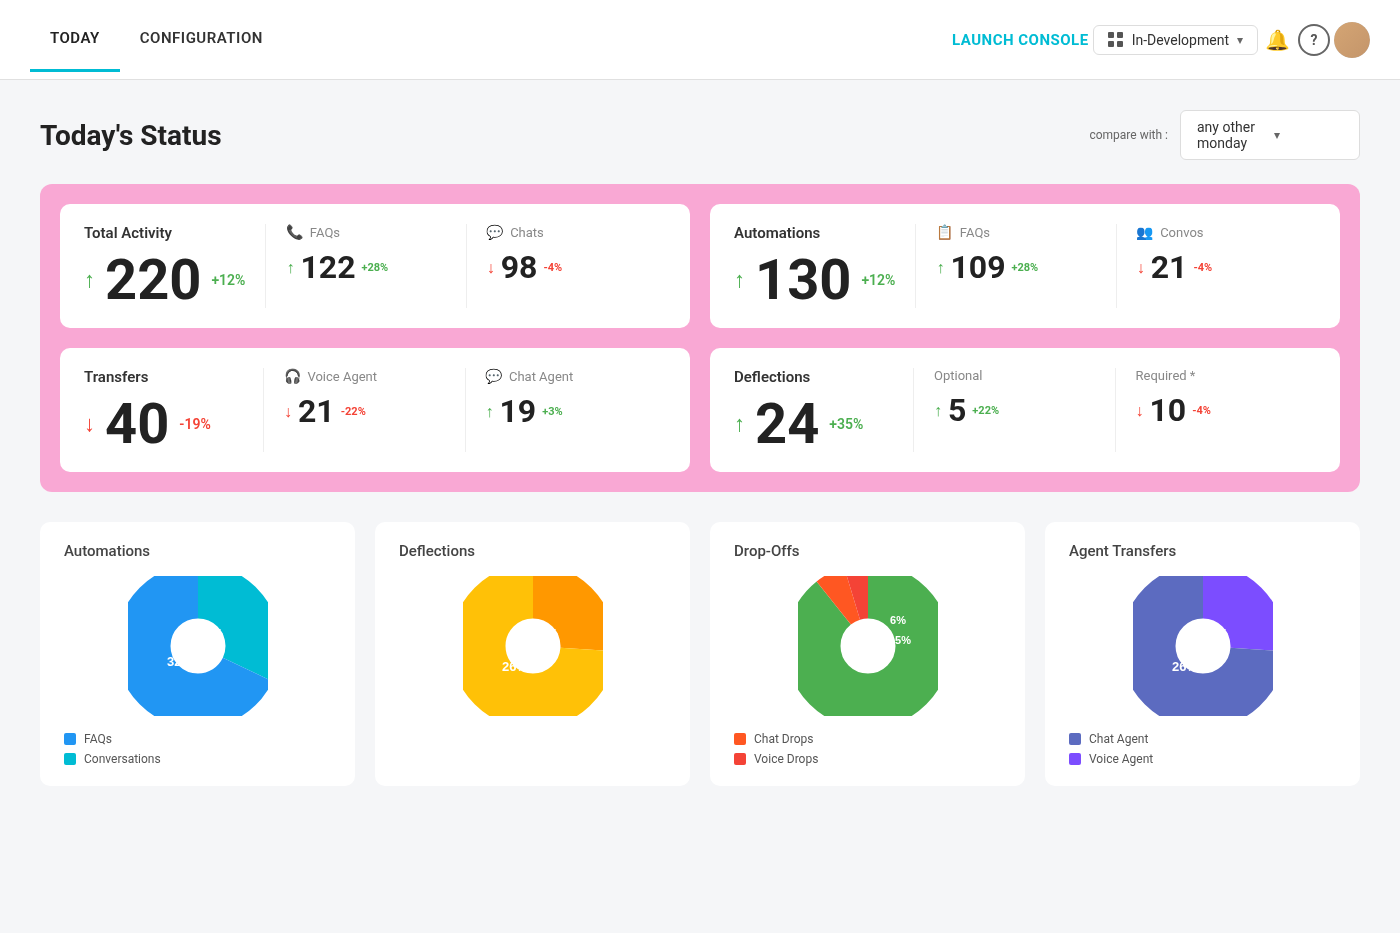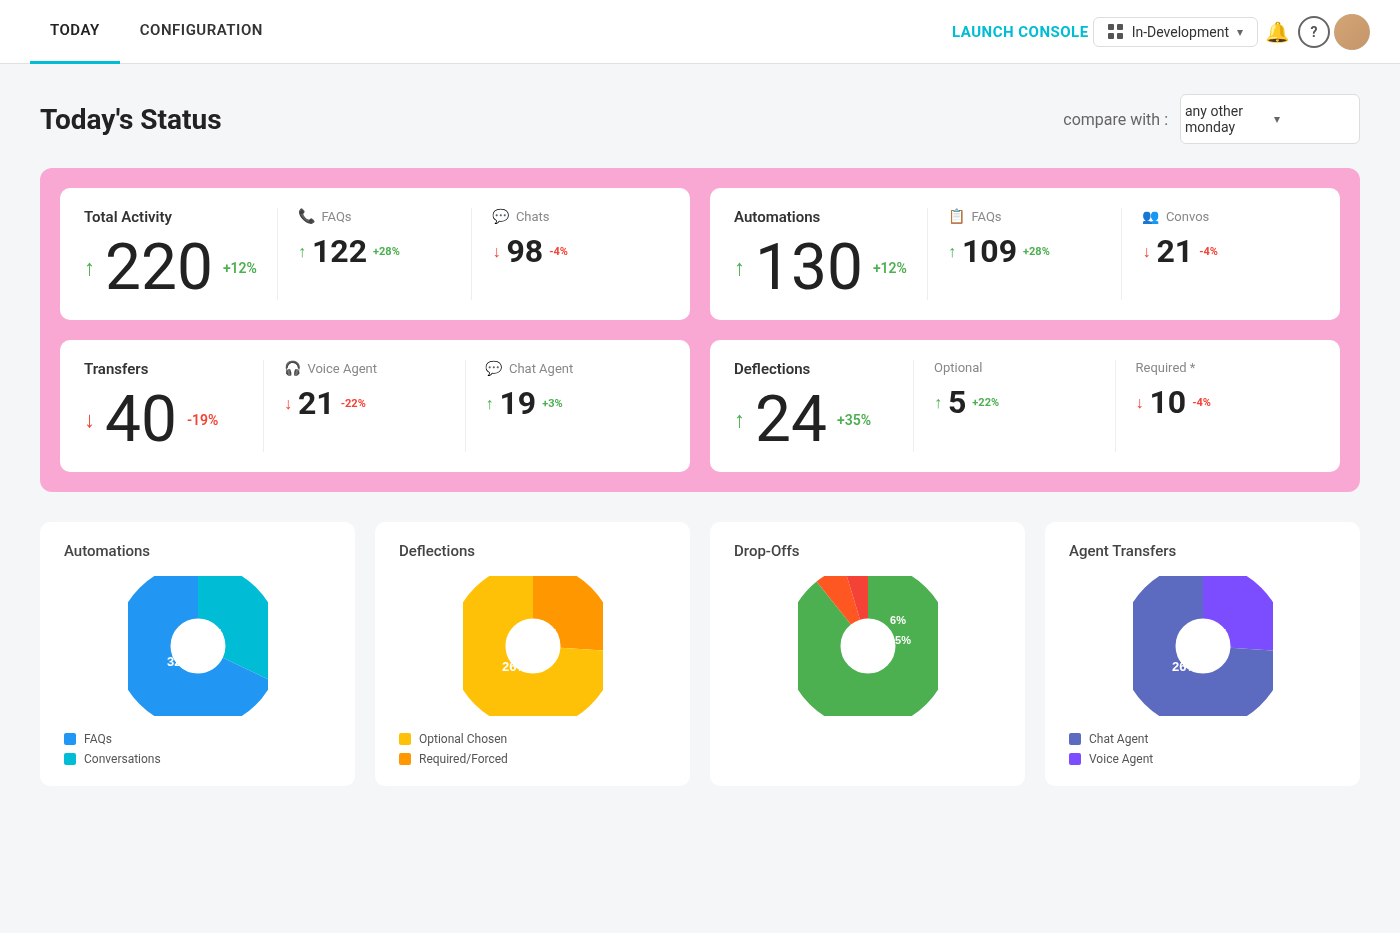--- a/index.html
+++ b/index.html
@@ -1,50 +1,50 @@
 <!DOCTYPE html>
 <html><head>
   <meta charset="utf-8">
   <style>
     * { box-sizing: border-box; margin: 0; padding: 0; }
     body { font-family: -apple-system, BlinkMacSystemFont, 'Segoe UI', Roboto, sans-serif; background: #f5f6f8; color: #333; }
 
     
-    .header { background: #fff; border-bottom: 1px solid #e0e0e0; padding: 0 30px; display: flex; align-items: center; height: 64px; }
+    .header { background: #fff; border-bottom: 1px solid #e0e0e0; padding: 0 30px; display: flex; align-items: center; height: 80px; }
     .nav-tabs { display: flex; align-items: center; gap: 0; }
     .nav-tab { padding: 20px 20px; font-size: 15px; font-weight: 600; color: #333; cursor: pointer; text-transform: uppercase; letter-spacing: 0.5px; border-bottom: 3px solid transparent; height: 64px; display: flex; align-items: center; }
     .nav-tab.active { color: #222; border-bottom: 3px solid #00bcd4; }
     .header-right { margin-left: auto; display: flex; align-items: center; gap: 4px; }
     .launch-console { color: #00bcd4; font-weight: 700; font-size: 15px; letter-spacing: 0.5px; cursor: pointer; }
     .env-selector { display: flex; align-items: center; gap: 8px; border: 1px solid #ddd; border-radius: 6px; padding: 6px 14px; background: #fff; cursor: pointer; font-size: 14px; }
     .env-grid { display: grid; grid-template-columns: 1fr 1fr; gap: 3px; width: 16px; }
     .env-grid span { width: 6px; height: 6px; background: #555; border-radius: 1px; }
     .header-icon { width: 32px; height: 32px; display: flex; align-items: center; justify-content: center; cursor: pointer; font-size: 20px; color: #555; }
     .avatar { width: 36px; height: 36px; border-radius: 50%; background: #ccc; overflow: hidden; cursor: pointer; }
     .avatar-img { width: 100%; height: 100%; object-fit: cover; background: linear-gradient(135deg, #d4a574, #c4956a); border-radius: 50%; }
 
     
     .page { padding: 30px 40px; }
     .page-header { display: flex; align-items: center; justify-content: space-between; margin-bottom: 24px; }
     .page-title { font-size: 28px; font-weight: 700; color: #222; }
     .compare-section { display: flex; align-items: center; gap: 12px; }
-    .compare-label { color: #666; font-size: 16px; }
-    .compare-dropdown { display: flex; align-items: center; gap: 8px; border: 1px solid #ddd; border-radius: 6px; padding: 8px 4px; background: #fff; cursor: pointer; font-size: 14px; min-width: 180px; }
+    .compare-label { color: #666; font-size: 12px; }
+    .compare-dropdown { display: flex; align-items: center; gap: 8px; border: 1px solid #ddd; border-radius: 6px; padding: 8px 16px; background: #fff; cursor: pointer; font-size: 14px; min-width: 180px; }
     .compare-dropdown span { flex: 1; }
 
     
     .stats-section { background: #f9a8d4; border-radius: 12px; padding: 20px; margin-bottom: 30px; }
     .stats-grid { display: grid; grid-template-columns: 1fr 1fr; gap: 20px; }
     .stat-card { background: #fff; border-radius: 10px; padding: 20px 24px; display: flex; align-items: stretch; gap: 0; }
     .stat-main { min-width: 180px; display: flex; flex-direction: column; justify-content: space-between; padding-right: 20px; border-right: 1px solid #eee; }
     .stat-label { font-size: 15px; font-weight: 600; color: #333; margin-bottom: 10px; }
     .stat-value-row { display: flex; align-items: center; gap: 10px; }
     .arrow-up { color: #4caf50; font-size: 22px; }
     .arrow-down { color: #f44336; font-size: 22px; }
-    .stat-number { font-size: 64px; font-weight: 400; color: #222; line-height: 1; }
+    .stat-number { font-size: 56px; font-weight: 700; color: #222; line-height: 1; }
     .stat-change { font-size: 14px; font-weight: 600; }
     .change-pos { color: #4caf50; }
     .change-neg { color: #f44336; }
     .stat-sub-cards { display: flex; flex: 1; }
     .sub-card { flex: 1; display: flex; flex-direction: column; padding: 0 20px; border-right: 1px solid #eee; }
     .sub-card:last-child { border-right: none; }
     .sub-label { font-size: 13px; color: #888; margin-bottom: 8px; display: flex; align-items: center; gap: 6px; }
     .sub-icon { font-size: 14px; color: #aaa; }
     .sub-value-row { display: flex; align-items: center; gap: 6px; }
     .sub-number { font-size: 32px; font-weight: 700; color: #222; }
@@ -275,45 +275,45 @@
       <div class="chart-title">Deflections</div>
       <div class="chart-container">
         <svg width="140" height="140" viewBox="0 0 140 140">
 
           <circle cx="70" cy="70" r="55" fill="none" stroke="#ff9800" stroke-width="55" stroke-dasharray="calc(26 * 3.4558) calc(100 * 3.4558)" stroke-dashoffset="0" transform="rotate(-90 70 70)"></circle>
           <circle cx="70" cy="70" r="55" fill="none" stroke="#ffc107" stroke-width="55" stroke-dasharray="calc(74 * 3.4558) calc(100 * 3.4558)" stroke-dashoffset="calc(-26 * 3.4558)" transform="rotate(-90 70 70)"></circle>
           <text x="82" y="62" fill="white" font-size="13" font-weight="600" text-anchor="middle">74%</text>
           <text x="52" y="95" fill="white" font-size="13" font-weight="600" text-anchor="middle">26%</text>
         </svg>
       </div>
-      <div class="chart-legend">
-        <div class="legend-item">
-          <div class="legend-dot" style="background:#ffc107;"></div>
-          <span>Optional Chosen</span>
-        </div>
-        <div class="legend-item">
-          <div class="legend-dot" style="background:#ff9800;"></div>
-          <span>Required/Forced</span>
-        </div>
-      </div>
     </div>
 
     <div class="chart-card">
       <div class="chart-title">Drop-Offs</div>
       <div class="chart-container">
         <svg width="140" height="140" viewBox="0 0 140 140">
 
           <circle cx="70" cy="70" r="55" fill="none" stroke="#4caf50" stroke-width="55" stroke-dasharray="308.07 345.40" stroke-dashoffset="0" transform="rotate(-90 70 70)"></circle>
           <circle cx="70" cy="70" r="55" fill="none" stroke="#ff5722" stroke-width="55" stroke-dasharray="20.73 345.40" stroke-dashoffset="-308.07" transform="rotate(-90 70 70)"></circle>
           <circle cx="70" cy="70" r="55" fill="none" stroke="#f44336" stroke-width="55" stroke-dasharray="17.27 345.40" stroke-dashoffset="-328.80" transform="rotate(-90 70 70)"></circle>
           <text x="60" y="78" fill="white" font-size="13" font-weight="600" text-anchor="middle">89%</text>
           <text x="100" y="48" fill="white" font-size="11" font-weight="600" text-anchor="middle">6%</text>
           <text x="105" y="68" fill="white" font-size="11" font-weight="600" text-anchor="middle">5%</text>
         </svg>
       </div>
+      <div class="chart-legend">
+        <div class="legend-item">
+          <div class="legend-dot" style="background:#ff5722;"></div>
+          <span>Chat Drops</span>
+        </div>
+        <div class="legend-item">
+          <div class="legend-dot" style="background:#f44336;"></div>
+          <span>Voice Drops</span>
+        </div>
+      </div>
     </div>
 
     <div class="chart-card">
       <div class="chart-title">Agent Transfers</div>
       <div class="chart-container">
         <svg width="140" height="140" viewBox="0 0 140 140">
 
           <circle cx="70" cy="70" r="55" fill="none" stroke="#7c4dff" stroke-width="55" stroke-dasharray="89.85 345.40" stroke-dashoffset="0" transform="rotate(-90 70 70)"></circle>
           <circle cx="70" cy="70" r="55" fill="none" stroke="#5c6bc0" stroke-width="55" stroke-dasharray="255.55 345.40" stroke-dashoffset="-89.85" transform="rotate(-90 70 70)"></circle>
           <text x="82" y="62" fill="white" font-size="13" font-weight="600" text-anchor="middle">74%</text>

